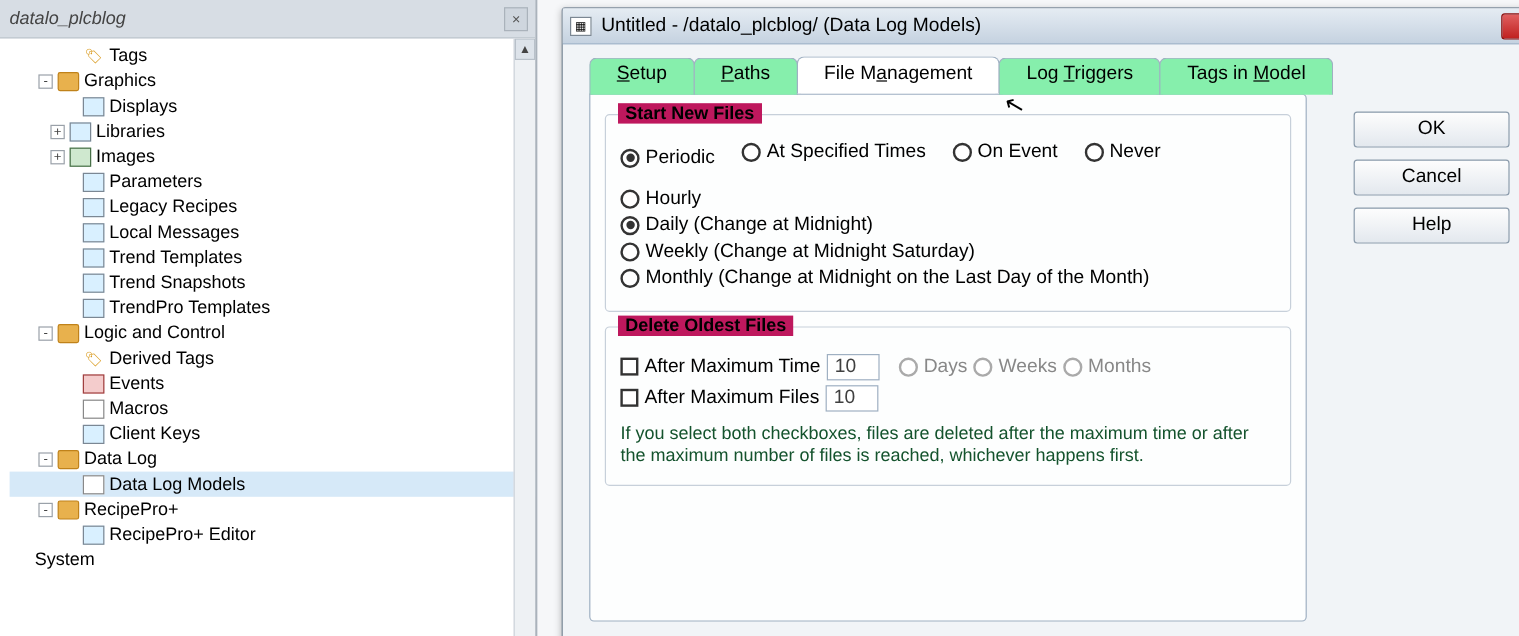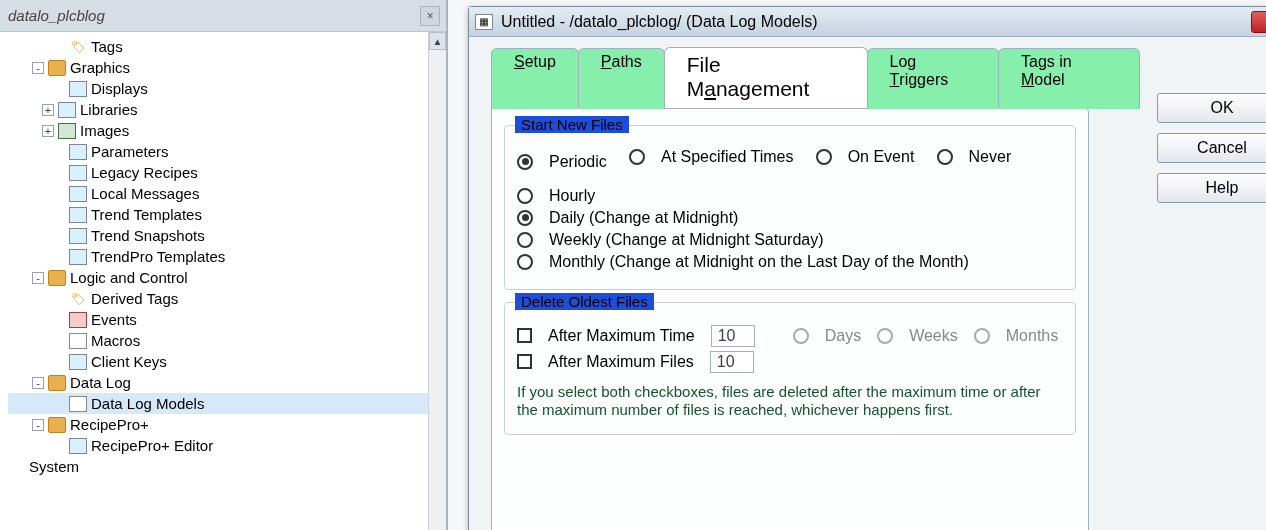--- a/index.html
+++ b/index.html
@@ -155,21 +155,21 @@
     border-bottom: none;
     background: #86efac;
     border-radius: 6px 6px 0 0;
     margin-right: -1px;
     font-size: 16px;
     position: relative;
     top: 1px;
   }
   .tab.active {
     background: #fff;
-    font-size: 21px;
+    font-size: 16px;
     z-index: 2;
     top: 0;
     padding-top:5px; padding-bottom:7px;
   }
   .tab .ul { text-decoration: underline; }
   .tab-pane {
     border: 1px solid #9fb0c2;
     background: #fdfefe;
     padding: 8px 12px 16px 12px;
     width: 598px;
@@ -179,28 +179,29 @@
   .groupbox {
     border: 1px solid #c7d0da;
     border-radius: 4px;
     margin: 8px 0 12px 0;
     padding: 18px 12px 14px 12px;
     position: relative;
   }
   .group-label {
     position:absolute;
     top: -10px; left: 10px;
-    background: #1d4ed8;
+    background: #be185d;
     padding: 0 6px;
     font-size: 15px;
+    font-weight: bold;
   }
   .radio-row, .check-row {
     display:flex;
     align-items:center;
-    gap: 16px;
+    gap: 5px;
     margin: 4px 0;
     font-size: 16px;
   }
   .radio-row.inline { display:inline-flex; margin-right: 18px; }
   .radio {
     width:16px; height:16px;
     border:2px solid #333;
     border-radius:50%;
     display:inline-flex; align-items:center; justify-content:center;
     background:#fff;

